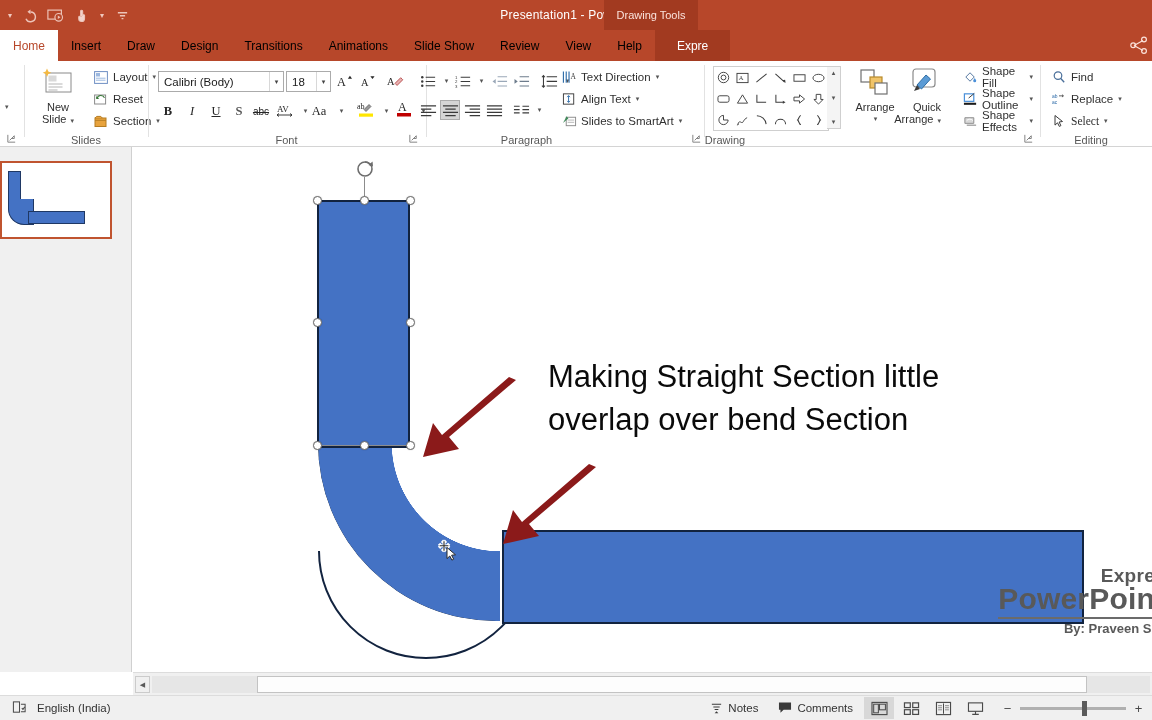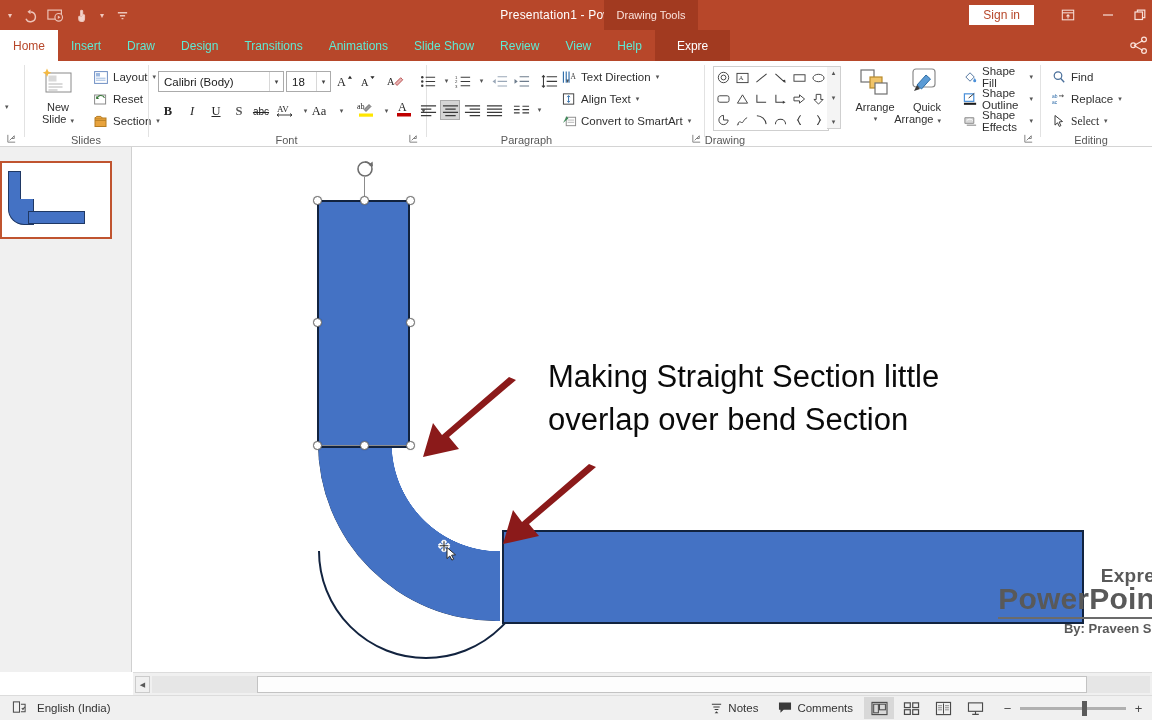--- a/index.html
+++ b/index.html
@@ -45,21 +45,21 @@
   .winbtn { width: 40px; height: 30px; display: flex; align-items: center; justify-content: center; color: #f7ded7; }
 
   
   .tabstrip {
     position: absolute; top: 30px; left: 0; width: 1152px; height: 31px;
     background: #b7472a;
   }
   .tabs { display: flex; align-items: stretch; height: 31px; }
   .tab {
     padding: 0 13px; display: flex; align-items: center;
-    font-size: 12px; color: #5eead4; white-space: nowrap;
+    font-size: 12px; color: #000000; white-space: nowrap;
   }
   .tab.active { background: #ffffff; color: #b7472a; }
   .tab.ctx { background: #a23a20; color: #ffffff; padding: 0 22px; }
   .tellme {
     position: absolute; left: 700px; top: 0; height: 31px;
     display: flex; align-items: center; gap: 7px;
     color: #fbe1d9; font-size: 12px;
   }
   .tellme .bulb { width: 14px; height: 16px; display:flex; align-items:center; justify-content:center; }
   .share-icon { position: absolute; right: 4px; top: 4px; color: #fbe1d9; }
@@ -239,41 +239,20 @@
         <svg width="13" height="13" viewBox="0 0 14 14">
             <path d="M2 4h10M4.2 7.3h5.6M6 10.4h2" stroke="#f2cfc6" stroke-width="1.5"></path>
           </svg>
       </div>
     </div>
 
     <div class="win-title">Presentation1  -  PowerPoint</div>
 
     <div class="ctx-tab-label">Drawing Tools</div>
 
-    <div class="title-right">
-      <button class="signin">Sign in</button>
-      <div class="winbtn">
-        <svg width="14" height="14" viewBox="0 0 16 16">
-            <rect x="1.5" y="2.5" width="13" height="11" fill="none" stroke="#f7ded7" stroke-width="1.2"></rect>
-            <path d="M1.5 5.5h13" stroke="#f7ded7" stroke-width="1.2"></path>
-            <path d="M8 12V8M6.3 9.6L8 7.8l1.7 1.8" stroke="#f7ded7" stroke-width="1.2" fill="none"></path>
-          </svg>
-      </div>
-      <div class="winbtn">
-        <svg width="12" height="12" viewBox="0 0 12 12">
-            <path d="M1 6h10" stroke="#f7ded7" stroke-width="1.2"></path>
-          </svg>
-      </div>
-      <div class="winbtn" style="width:24px;">
-        <svg width="12" height="12" viewBox="0 0 12 12">
-            <rect x="1" y="3" width="7.5" height="7.5" fill="none" stroke="#f7ded7" stroke-width="1.2"></rect>
-            <path d="M3.4 3V1.2h7.4v7.4H9" fill="none" stroke="#f7ded7" stroke-width="1.2"></path>
-          </svg>
-      </div>
-    </div>
   </div>
 
   <div class="tabstrip">
     <div class="tabs">
       <div class="tab active">Home</div>
       <div class="tab">Insert</div>
       <div class="tab">Draw</div>
       <div class="tab">Design</div>
       <div class="tab">Transitions</div>
       <div class="tab">Animations</div>
@@ -530,21 +509,21 @@
         <span class="caret">▾</span>
       </div>
       <div class="smallbtn" style="left:132px; top:50px;">
         <span class="ico">
           <svg width="15" height="14" viewBox="0 0 16 14">
               <rect x="4.5" y="3" width="10" height="9" fill="#fff" stroke="#8a8a8a" stroke-width="1"></rect>
               <path d="M6 6h7M6 8.4h7" stroke="#b5b5b5" stroke-width="1"></path>
               <path d="M1 9l4-7 1.8 2.2z" fill="#3f8a5a"></path>
             </svg>
         </span>
-        <span>Convert to SmartArt</span>
+        <span>Slides to SmartArt</span>
         <span class="caret">▾</span>
       </div>
 
       <div class="glabel" style="left:-38px;">Paragraph</div>
       <div class="dlauncher" style="left:264px;">
         <svg width="11" height="11" viewBox="0 0 12 12">
             <path d="M2 2v8h8" fill="none" stroke="#7a7a7a" stroke-width="1"></path>
             <path d="M4 8l5-5" stroke="#7a7a7a" stroke-width="1"></path>
             <path d="M9 3v3h-3" fill="none" stroke="#7a7a7a" stroke-width="1"></path>
           </svg>

